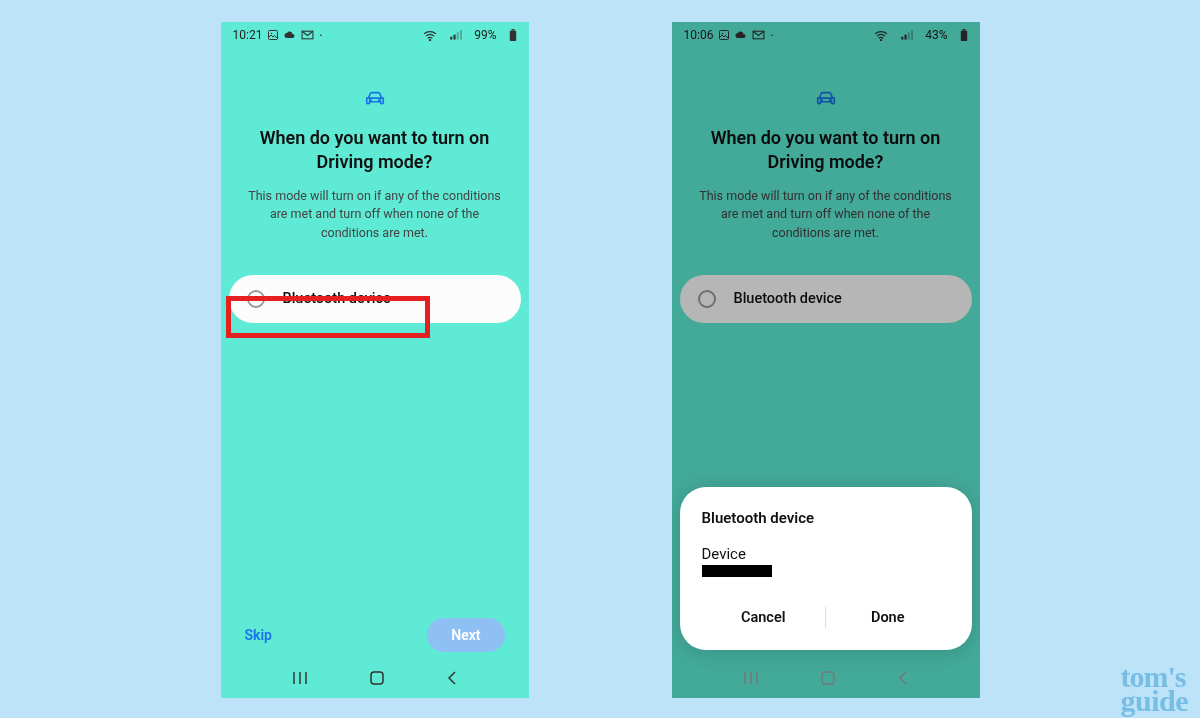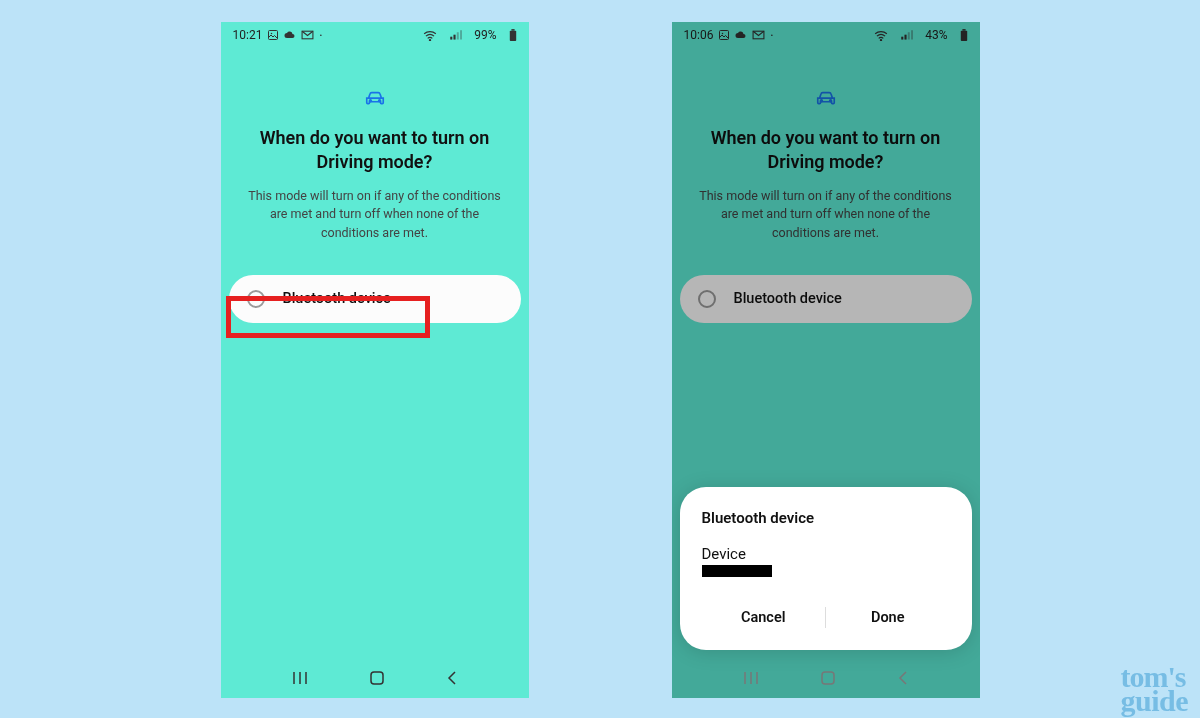--- a/index.html
+++ b/index.html
@@ -271,20 +271,24 @@
       <div class="title">When do you want to turn on Driving mode?</div>
       <div class="subtitle">This mode will turn on if any of the conditions are met and turn off when none of the conditions are met.</div>
 
       <div class="option-row">
         <span class="radio-circle"></span>
         <span class="option-label">Bluetooth device</span>
       </div>
       <div class="red-highlight" style="left:5px;top:248px;width:204px;height:42px;"></div>
 
       <div style="flex:1"></div>
+      <div class="bottom-bar">
+        <span class="skip-btn">Skip</span>
+        <span class="next-btn">Next</span>
+      </div>
       <div class="navbar">
         <span class="nav-icon">
           <svg width="18" height="16" viewBox="0 0 18 16" stroke="#333" stroke-width="1.5">
               <line x1="3" y1="2" x2="3" y2="14"></line>
               <line x1="9" y1="2" x2="9" y2="14"></line>
               <line x1="15" y1="2" x2="15" y2="14"></line>
             </svg>
         </span>
         <span class="nav-icon">
           <svg width="16" height="16" viewBox="0 0 16 16" fill="none" stroke="#333" stroke-width="1.5">

